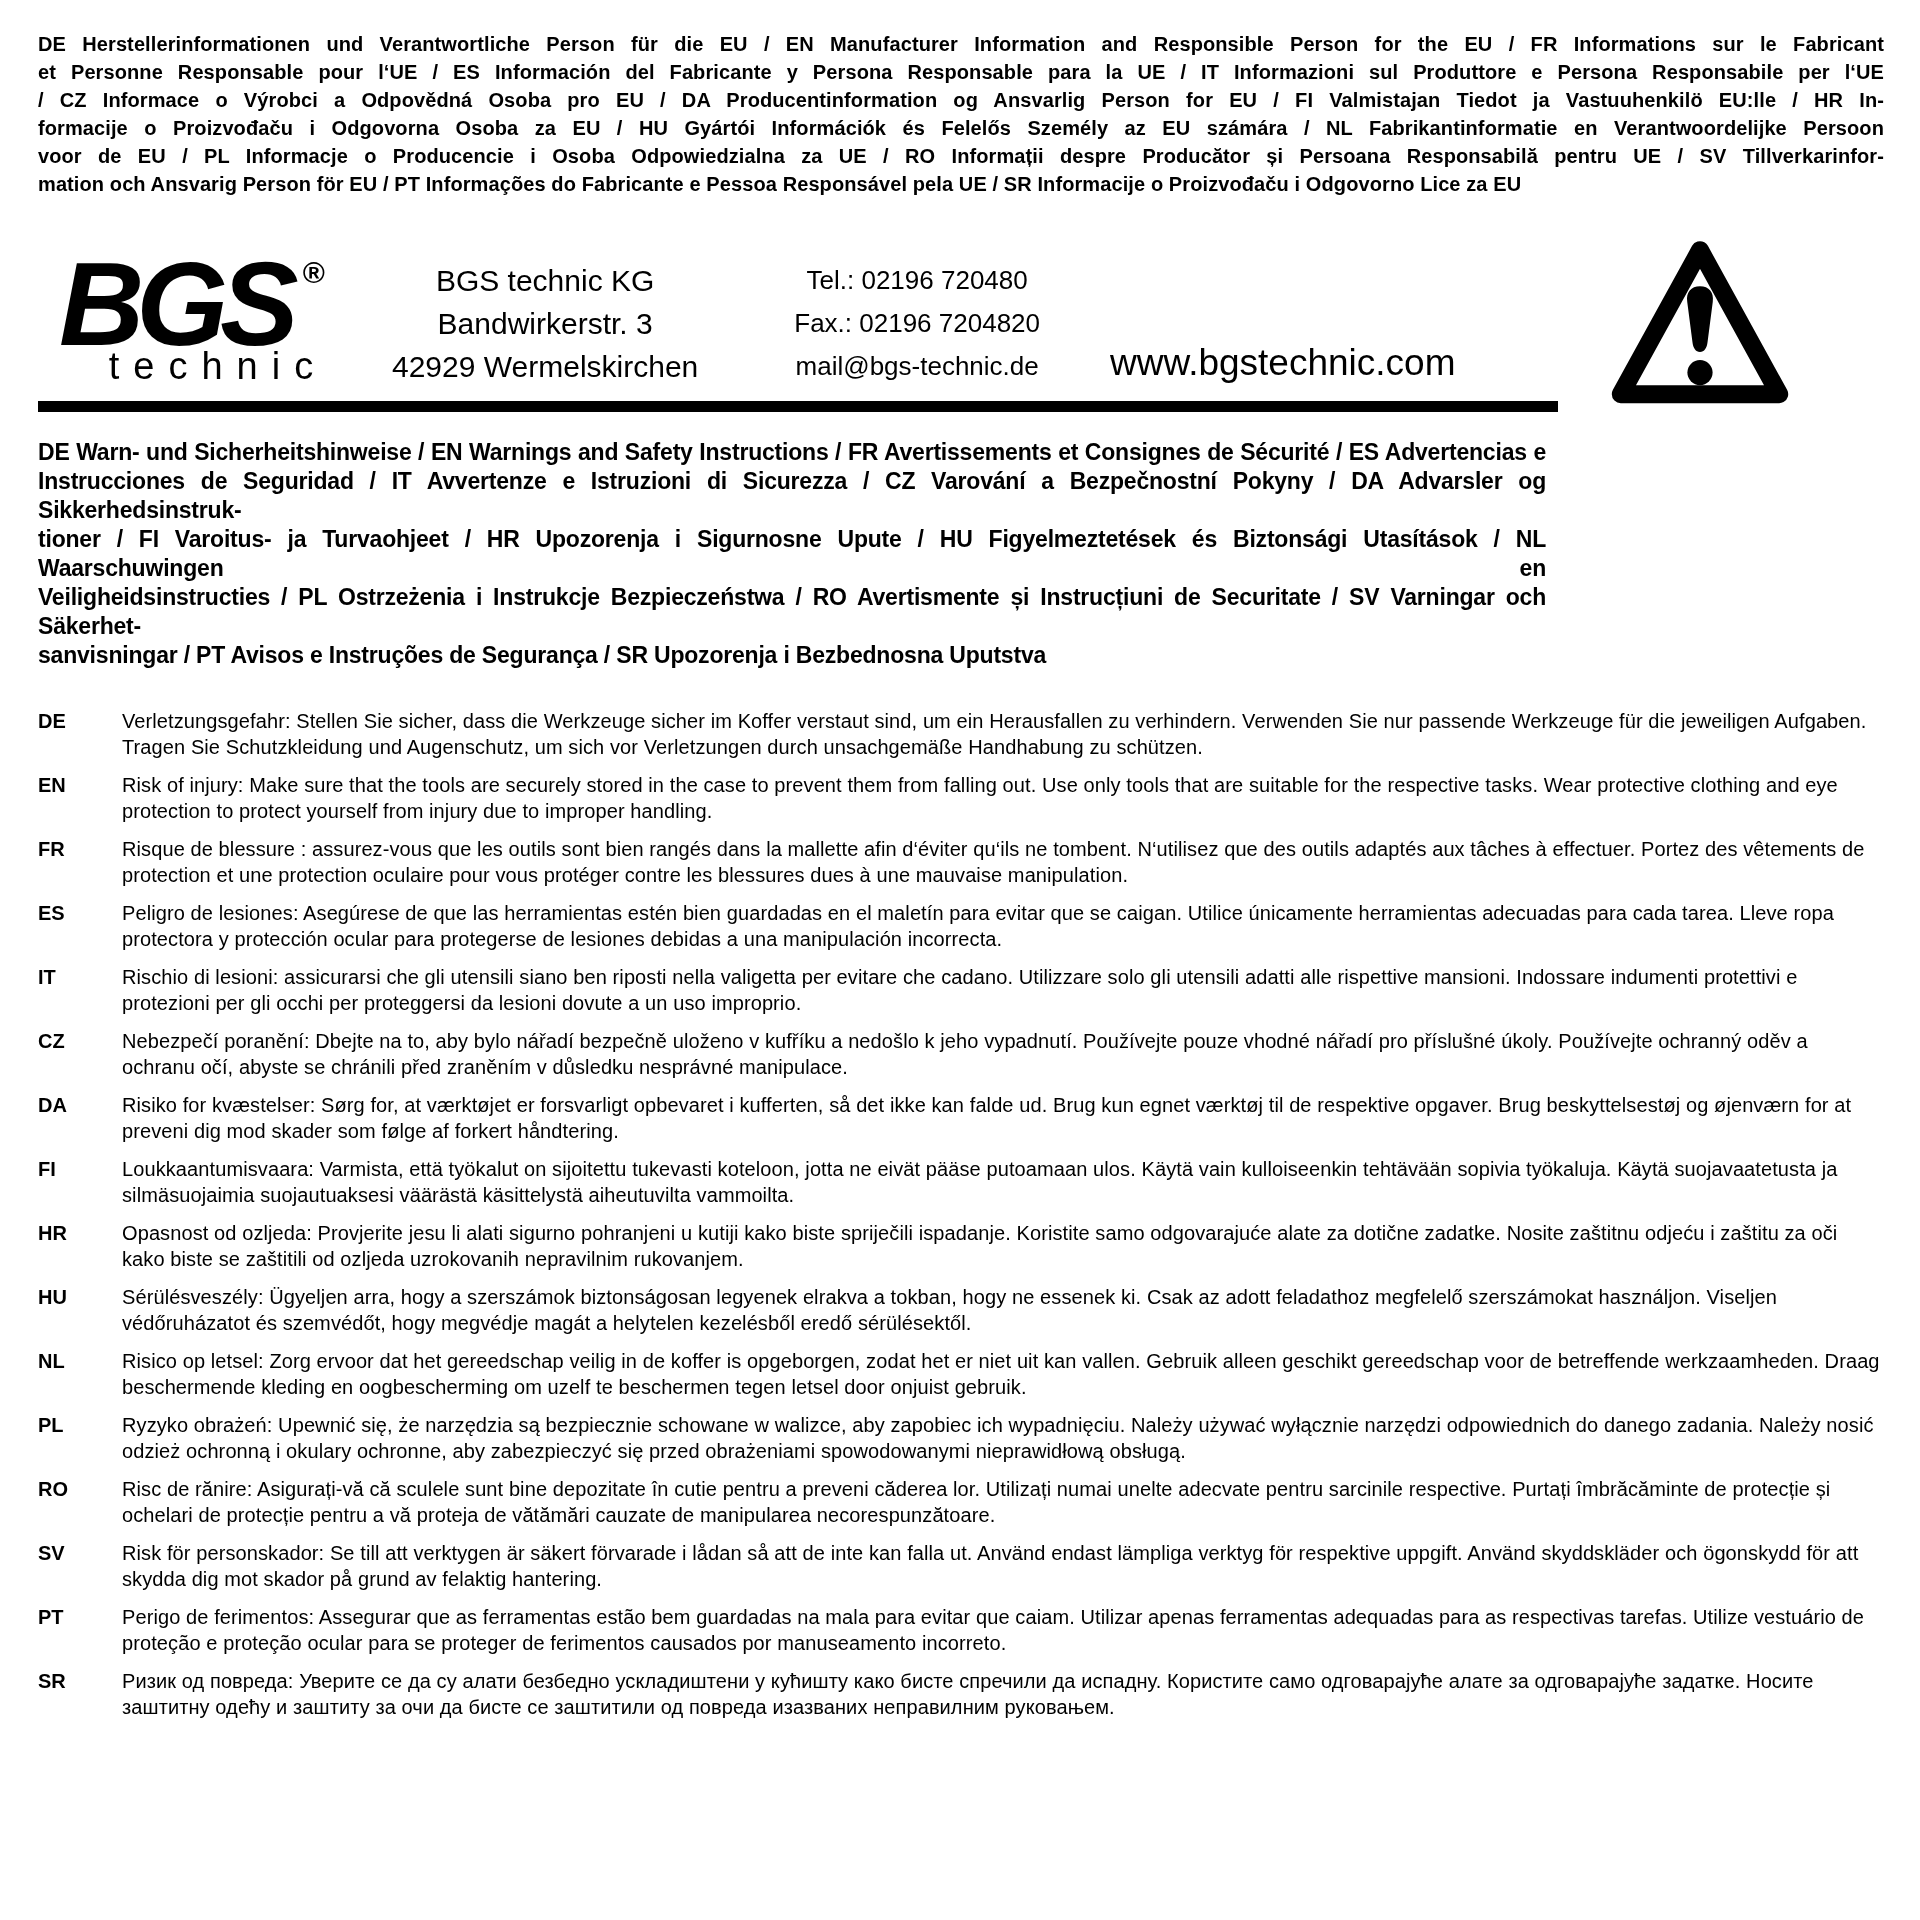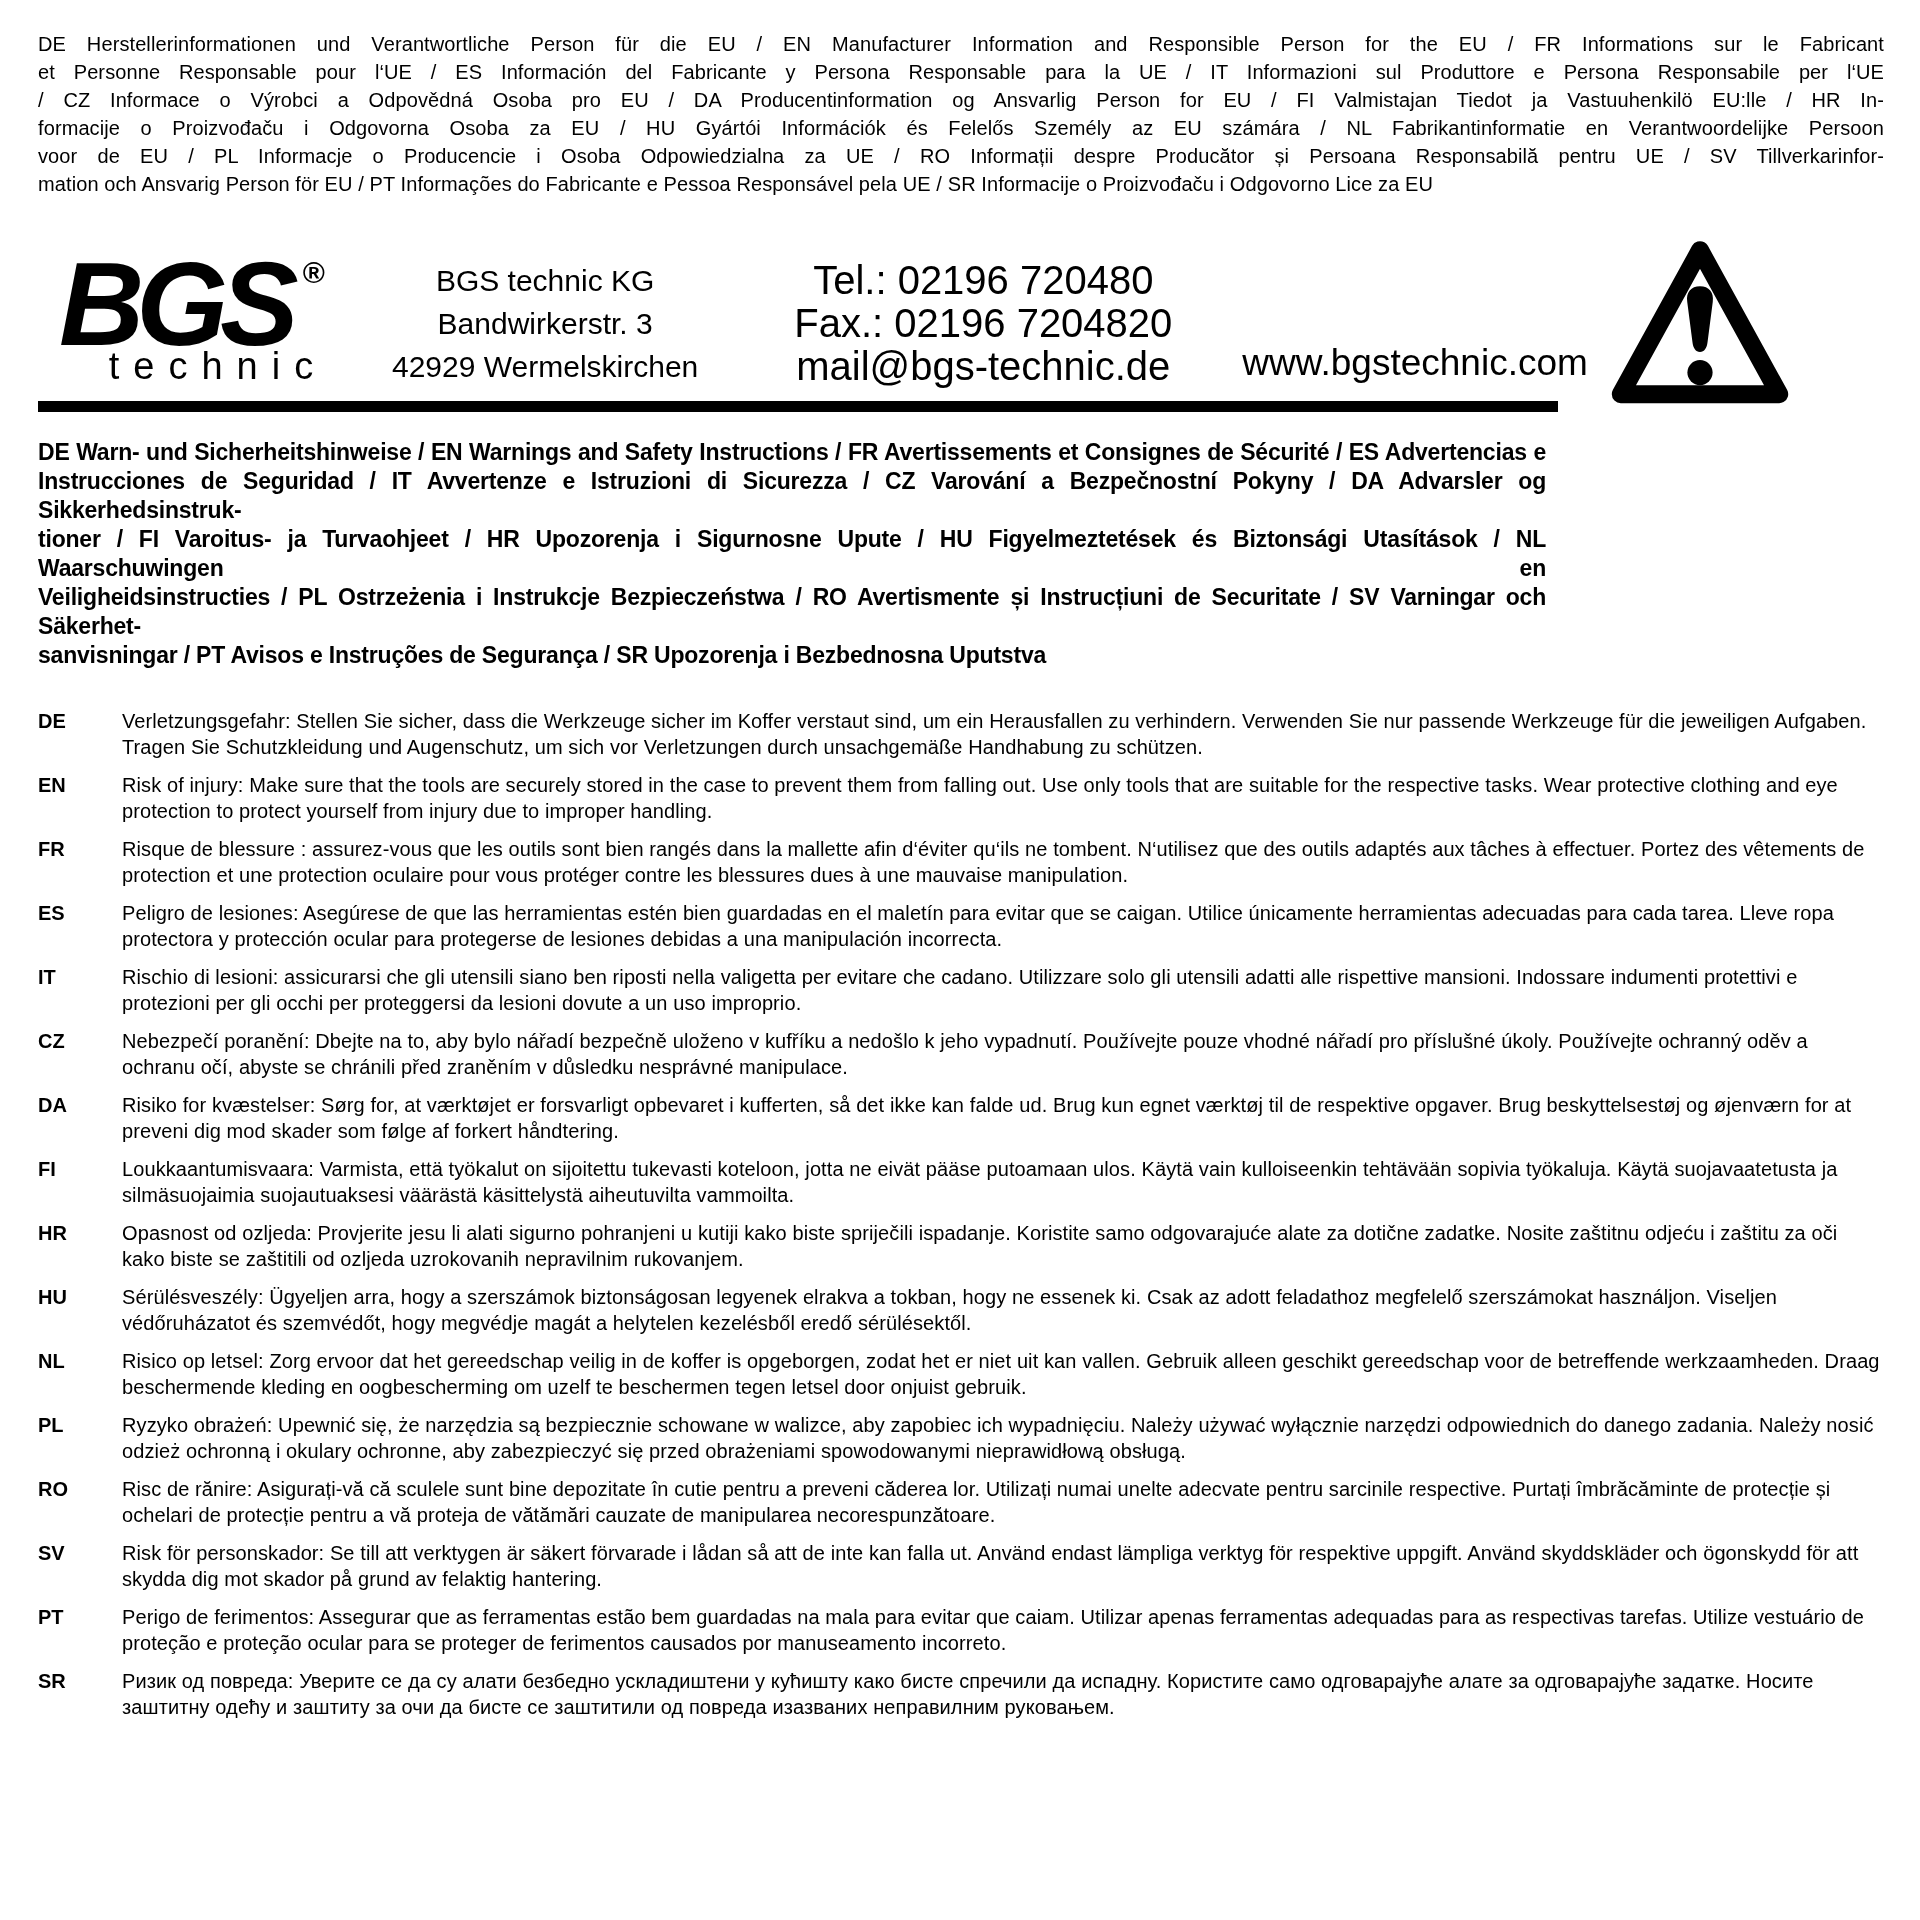--- a/index.html
+++ b/index.html
@@ -4,36 +4,36 @@
 <style>
   html, body { margin: 0; padding: 0; background: #ffffff; }
   body {
     width: 1920px; min-height: 1920px;
     color: #000; font-family: "Liberation Sans", sans-serif;
     -webkit-font-smoothing: antialiased;
   }
   .page { padding: 30px 36px 40px 38px; box-sizing: border-box; }
 
   
-  .mh { font-weight: normal; font-size: 20px; line-height: 28px; letter-spacing: 0.1px; }
+  .mh { font-weight: bold; font-size: 20px; line-height: 28px; letter-spacing: 0.1px; }
   .mh div.jline { text-align: justify; text-align-last: justify; }
   .mh div.jline:last-of-type { text-align-last: left; }
 
   
   .brand-band { position: relative; margin-top: 14px; height: 200px; text-align: center; }
   .brand-row { display: flex; align-items: flex-end; height: 176px; }
   .logo { width: 296px; flex: 0 0 auto; }
   .logo-bgs {
     font-size: 118px; font-weight: bold; font-style: italic;
     letter-spacing: -8px; line-height: 0.88; white-space: nowrap;
   }
   .reg { font-size: 30px; font-style: normal; letter-spacing: 0; position: relative; top: -62px; left: 12px; }
   .logo-technic { font-size: 38px; font-weight: normal; letter-spacing: 14px; margin-top: -12px; padding-left: 64px; white-space: nowrap; }
   .addr { margin-left: 58px; font-size: 30px; line-height: 43px; }
-  .contact { margin-left: 96px; font-size: 40px; line-height: 43px; }
+  .contact { margin-left: 96px; font-size: 26px; line-height: 43px; }
   .website { font-size: 37px; font-weight: normal; margin-left: 70px; padding-bottom: 4px; white-space: nowrap; }
   .rule { height: 11px; background: #000; width: 1520px; margin-top: 13px; }
   .warn { position: absolute; right: 94px; bottom: 0; width: 180px; height: 176px; }
 
   
   .sh { font-weight: bold; font-size: 23px; line-height: 29px; width: 1508px; margin-top: 26px; letter-spacing: -0.2px; }
   .sh div.jline { text-align: justify; text-align-last: justify; }
   .sh div.jline:last-of-type { text-align-last: left; }
 
   

